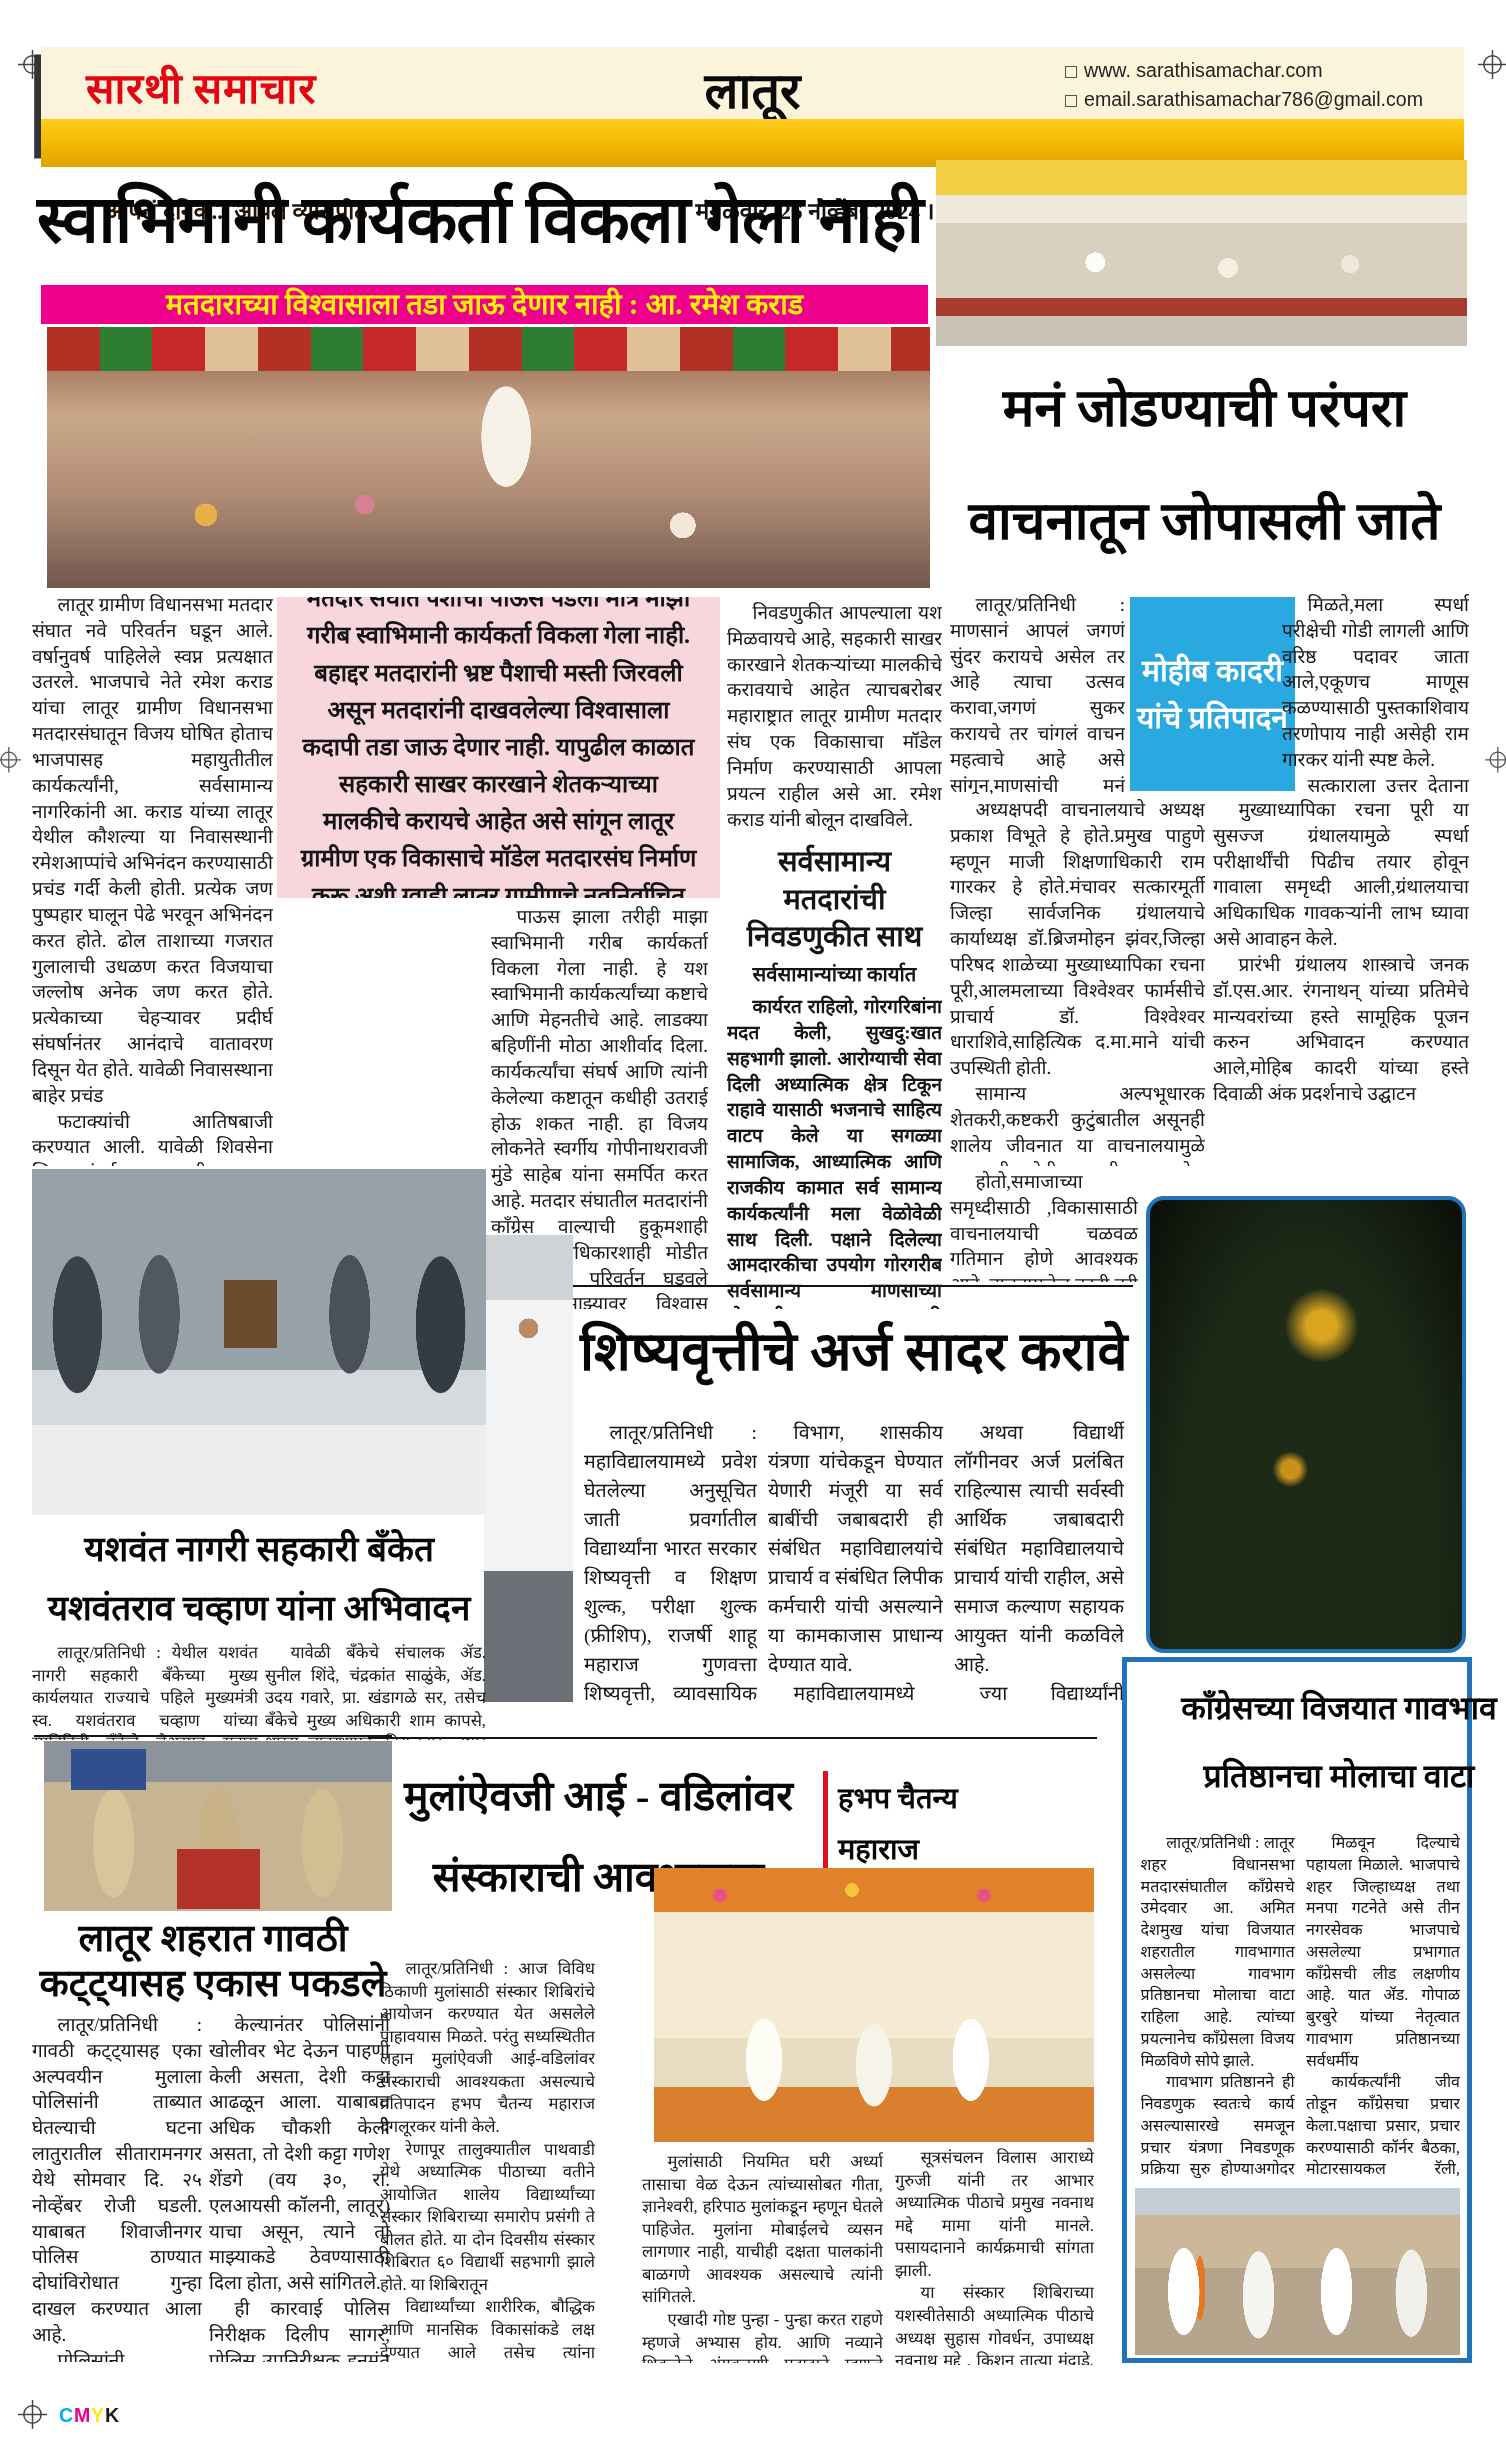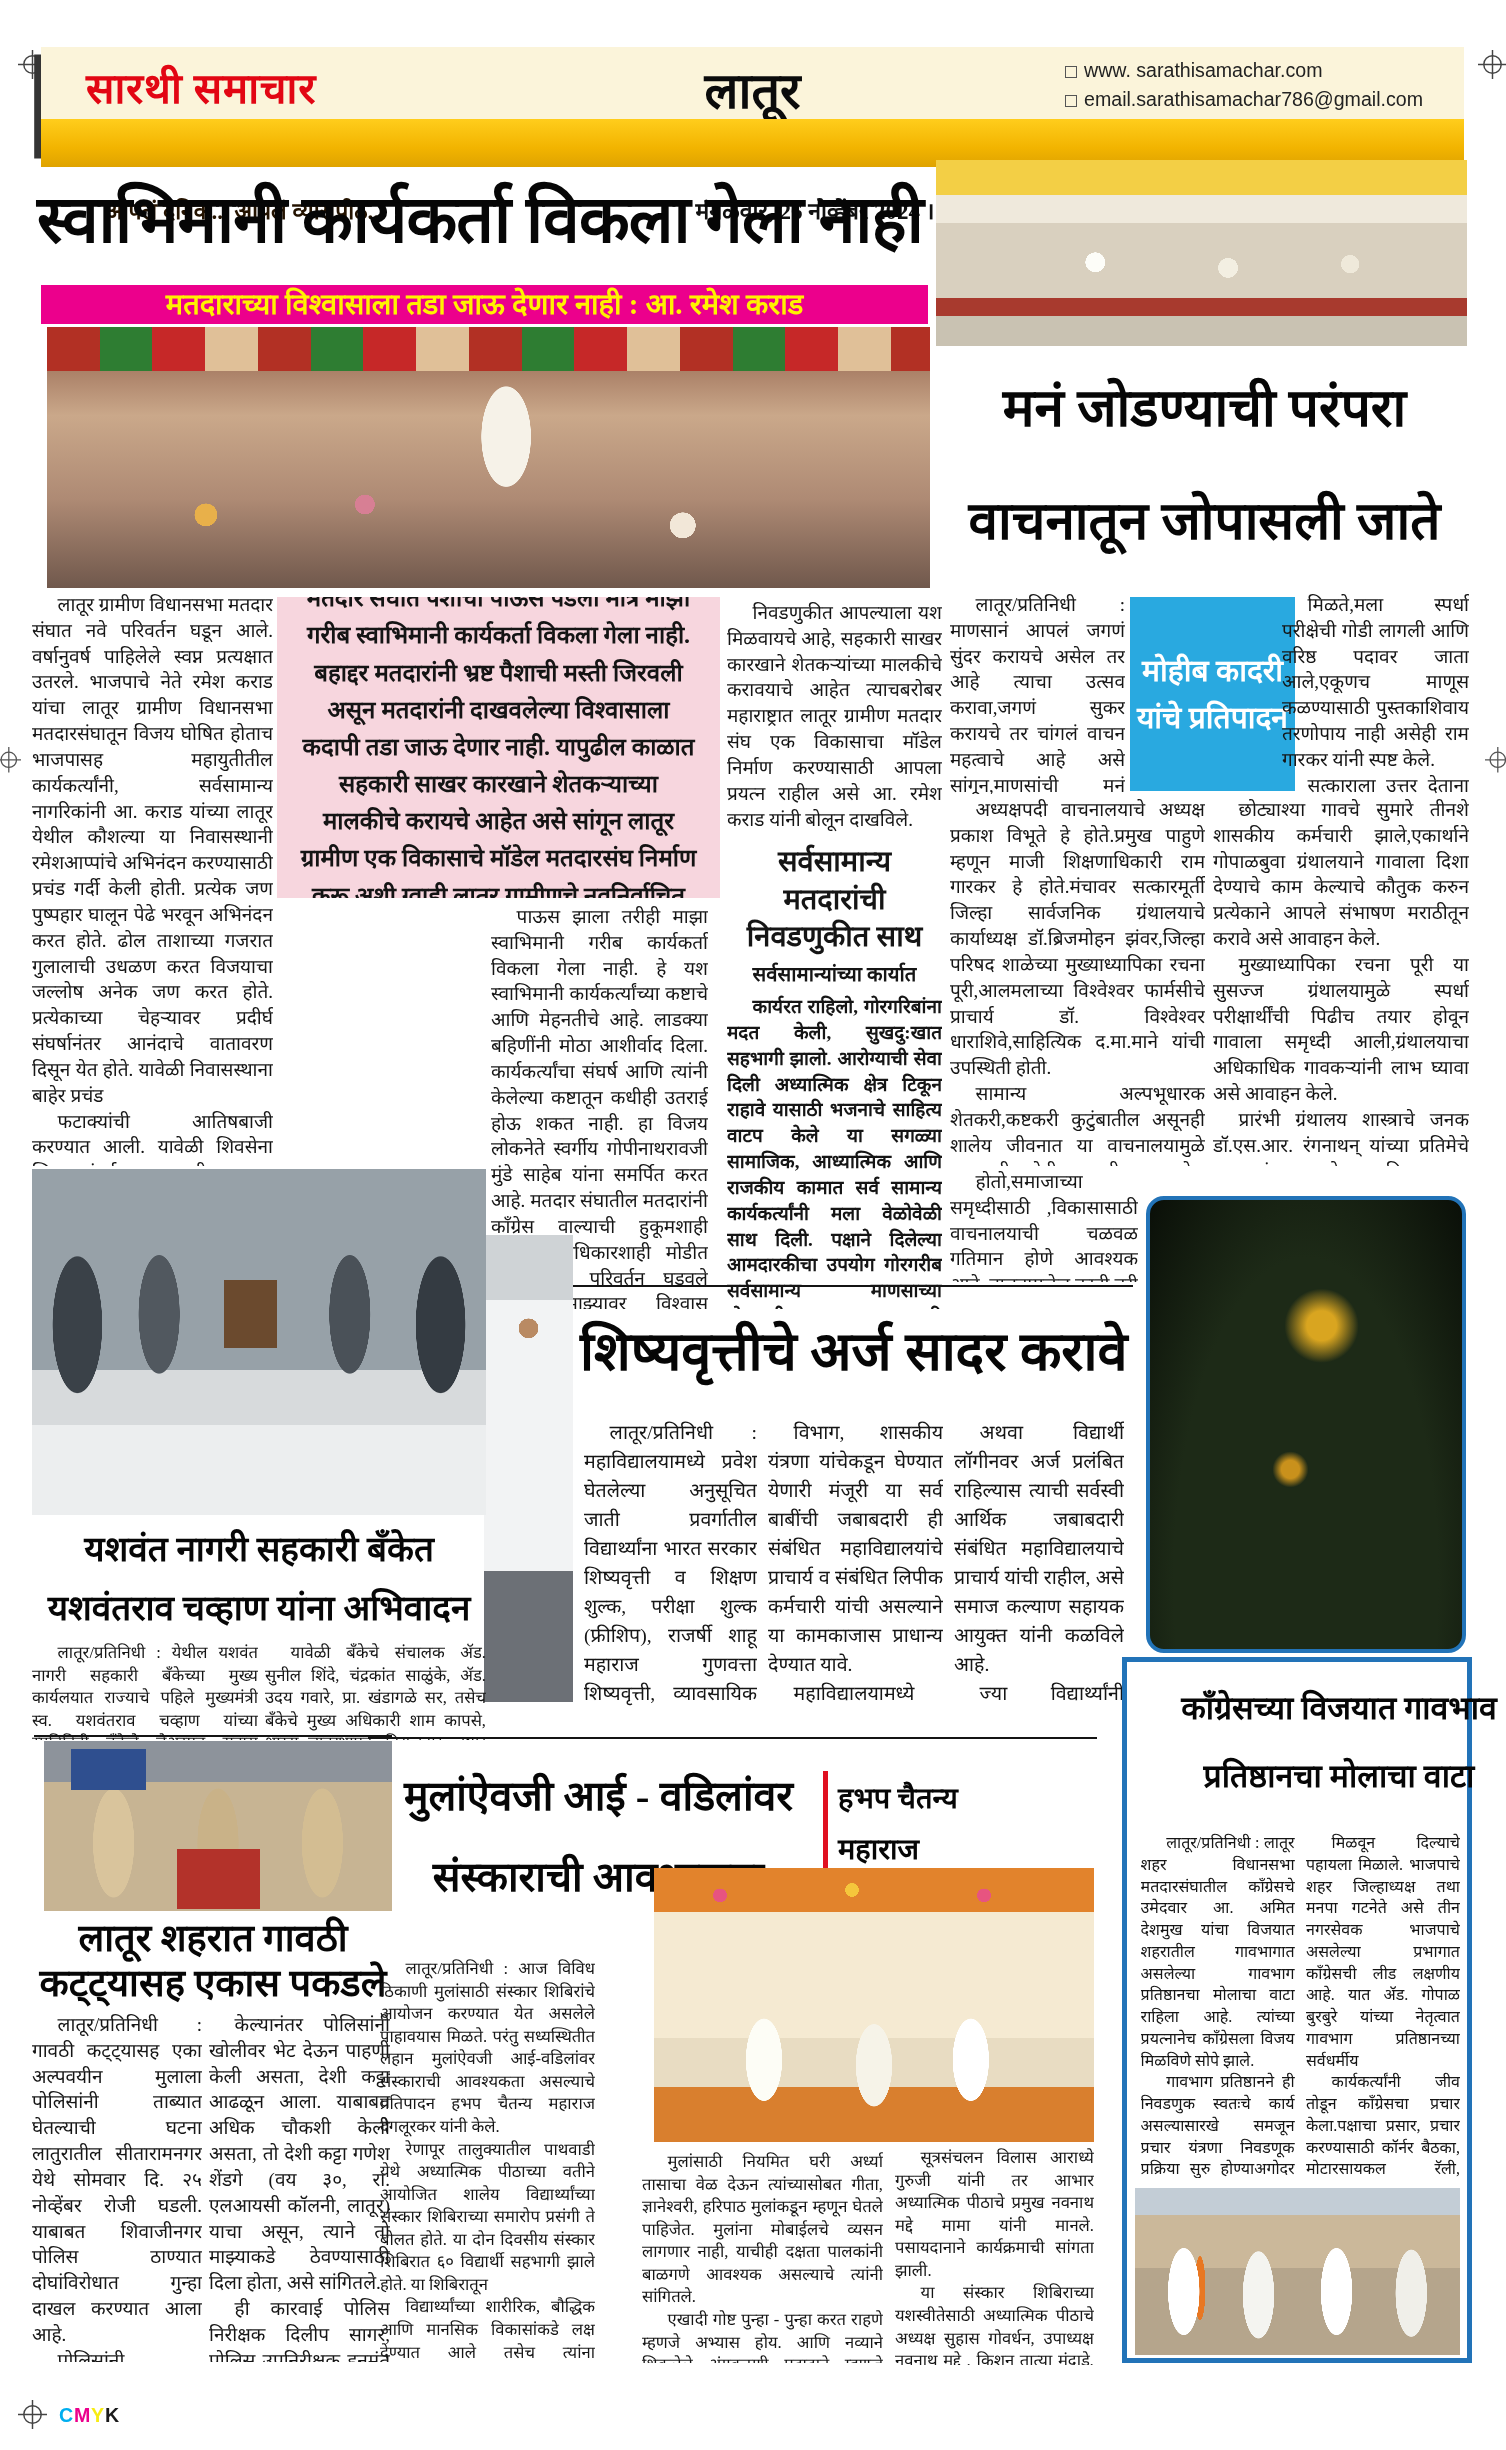--- a/index.html
+++ b/index.html
@@ -199,21 +199,20 @@
     </div>
   <div class="abs txt" style="left:1282px;top:592px;width:187px;height:202px">
       <p>मिळते,मला स्पर्धा परीक्षेची गोडी लागली आणि वरिष्ठ पदावर जाता आले,एकूणच माणूस कळण्यासाठी पुस्तकाशिवाय तरणोपाय नाही असेही राम गारकर यांनी स्पष्ट केले.</p>
       <p>सत्काराला उत्तर देताना डॉ.ब्रिजमोहन झंवर म्हणाले, माळकोंडजी हे अडवळणाला असले तरी इथल्या ग्रंथालयामुळे या</p>
     </div>
   <div class="abs txt" style="left:950px;top:797px;width:255px;height:369px">
       <p>अध्यक्षपदी वाचनालयाचे अध्यक्ष प्रकाश विभूते हे होते.प्रमुख पाहुणे म्हणून माजी शिक्षणाधिकारी राम गारकर हे होते.मंचावर सत्कारमूर्ती जिल्हा सार्वजनिक ग्रंथालयाचे कार्याध्यक्ष डॉ.ब्रिजमोहन झंवर,जिल्हा परिषद शाळेच्या मुख्याध्यापिका रचना पूरी,आलमलाच्या विश्वेश्वर फार्मसीचे प्राचार्य डॉ. विश्वेश्वर धाराशिवे,साहित्यिक द.मा.माने यांची उपस्थिती होती.</p>
       <p>सामान्य अल्पभूधारक शेतकरी,कष्टकरी कुटुंबातील असूनही शालेय जीवनात या वाचनालयामुळे वाचनाची गोडी लागली,वाचनामुळेच जीवनाला दिशा</p>
     </div>
   <div class="abs txt" style="left:1213px;top:797px;width:256px;height:369px">
-      <p>छोट्याश्या गावचे सुमारे तीनशे शासकीय कर्मचारी झाले,एकार्थाने गोपाळबुवा ग्रंथालयाने गावाला दिशा देण्याचे काम केल्याचे कौतुक करुन प्रत्येकाने आपले संभाषण मराठीतून करावे असे आवाहन केले.</p>
       <p>मुख्याध्यापिका रचना पूरी या सुसज्ज ग्रंथालयामुळे स्पर्धा परीक्षार्थींची पिढीच तयार होवून गावाला समृध्दी आली,ग्रंथालयाचा अधिकाधिक गावकऱ्यांनी लाभ घ्यावा असे आवाहन केले.</p>
       <p>प्रारंभी ग्रंथालय शास्त्राचे जनक डॉ.एस.आर. रंगनाथन् यांच्या प्रतिमेचे मान्यवरांच्या हस्ते सामूहिक पूजन करुन अभिवादन करण्यात आले,मोहिब कादरी यांच्या हस्ते दिवाळी अंक प्रदर्शनाचे उद्घाटन</p>
     </div>
   <div class="abs txt" style="left:950px;top:1169px;width:188px;height:113px">
       <p>होतो,समाजाच्या समृध्दीसाठी ,विकासासाठी वाचनालयाची चळवळ गतिमान होणे आवश्यक आहे. वाचनामुळेच काही तरी करण्याची प्रेरणा मिळत असते.</p>
     </div>
 
   <div class="abs rule" style="left:493px;top:1285px;width:640px;height:2.3px"></div>
   <div class="abs ph ph-scholar" style="left:484px;top:1235px;width:89px;height:467px"></div>
   <div class="abs hl sch-headline">शिष्यवृत्तीचे अर्ज सादर करावे</div>

